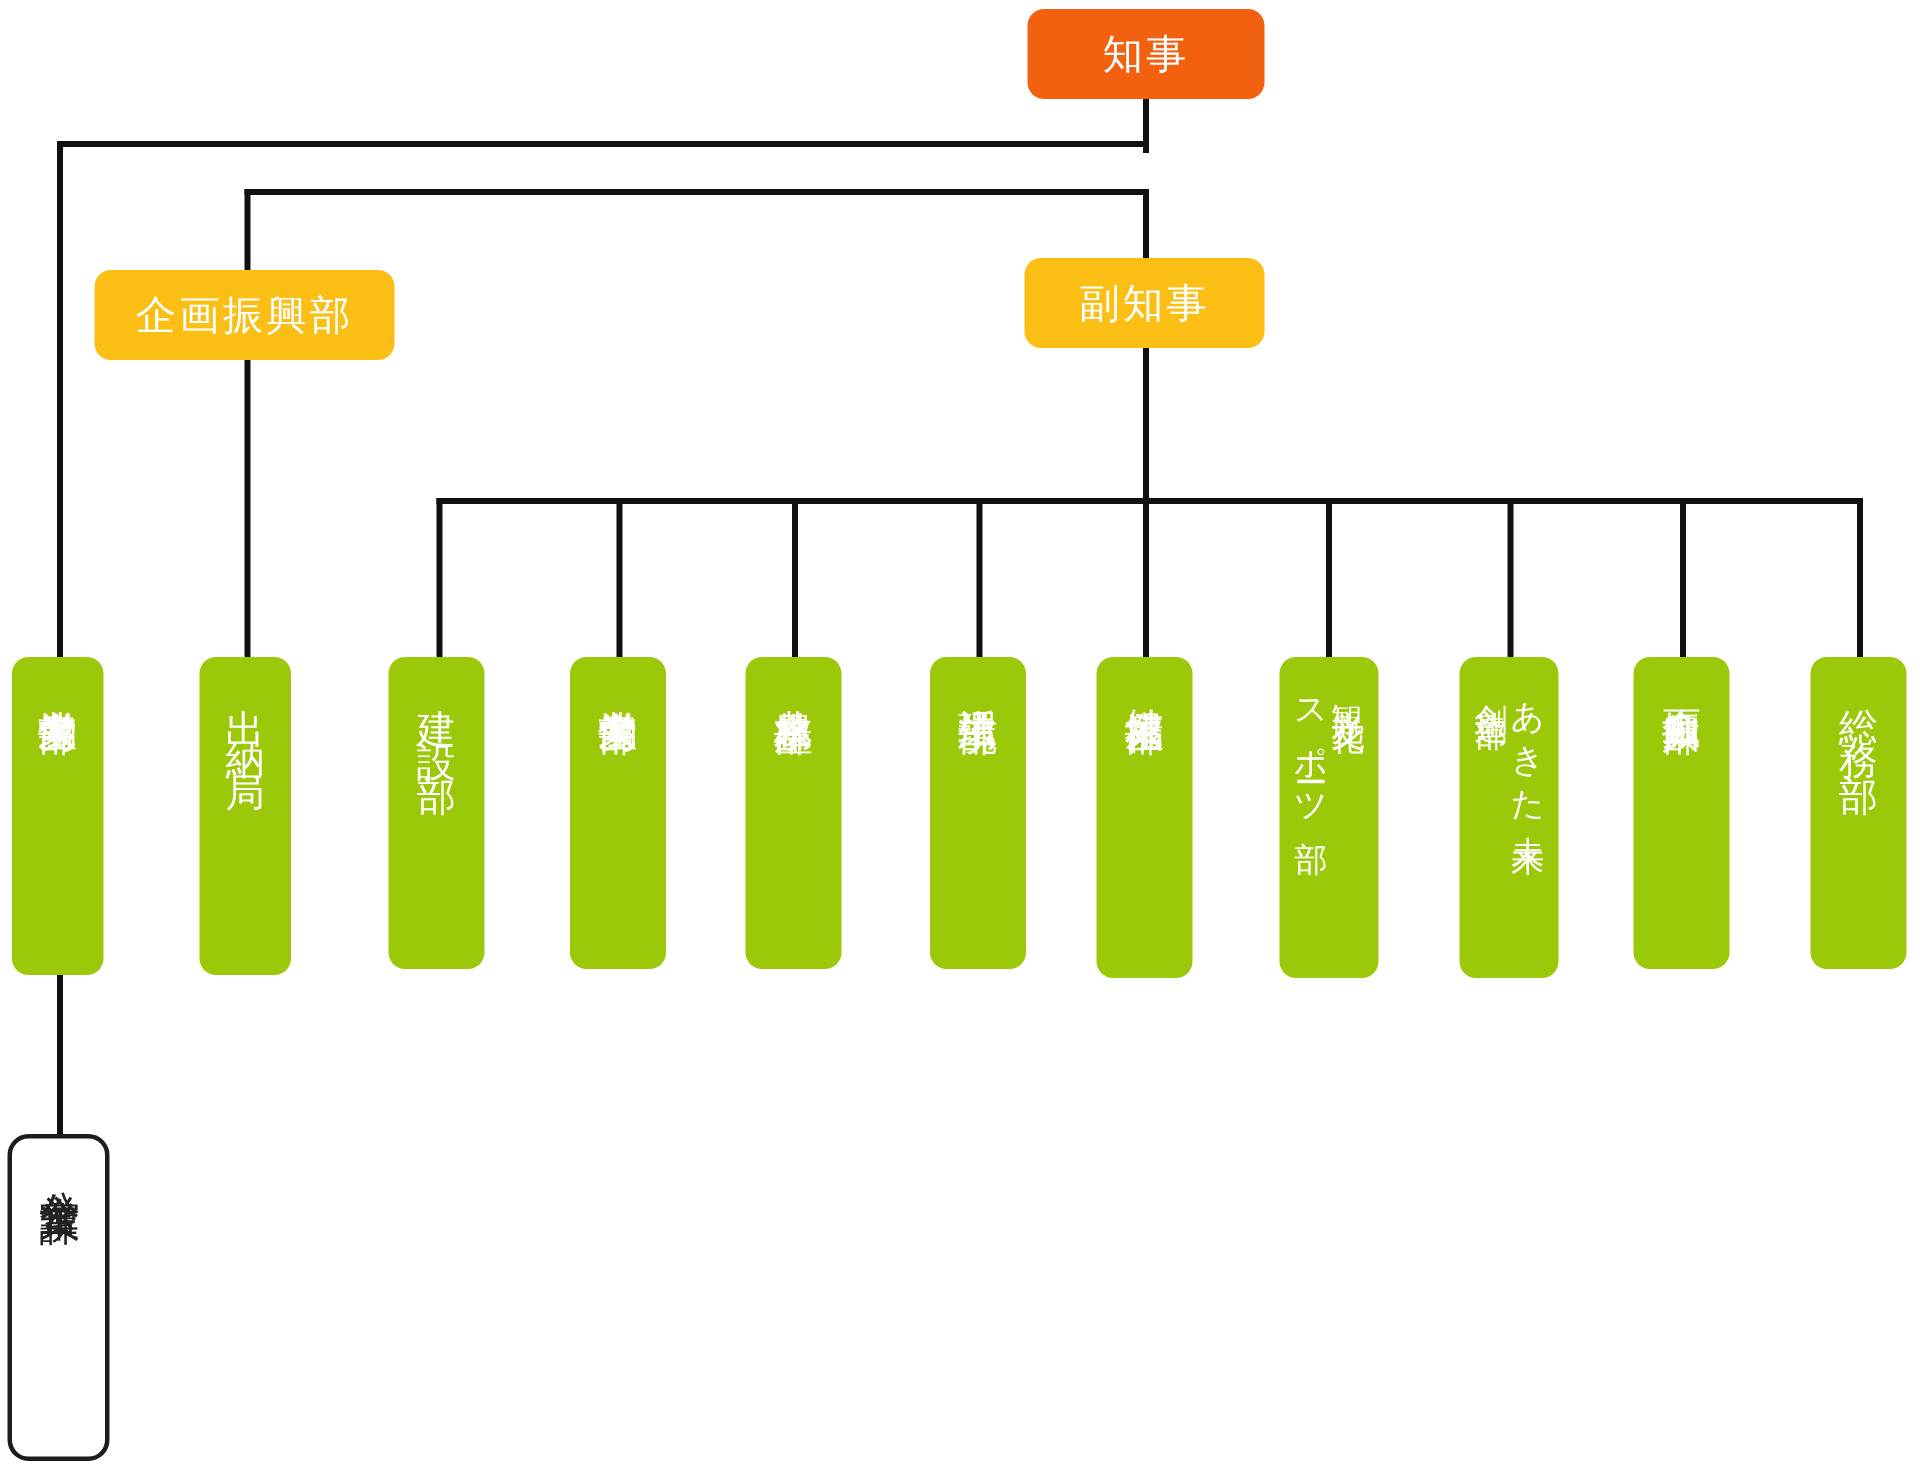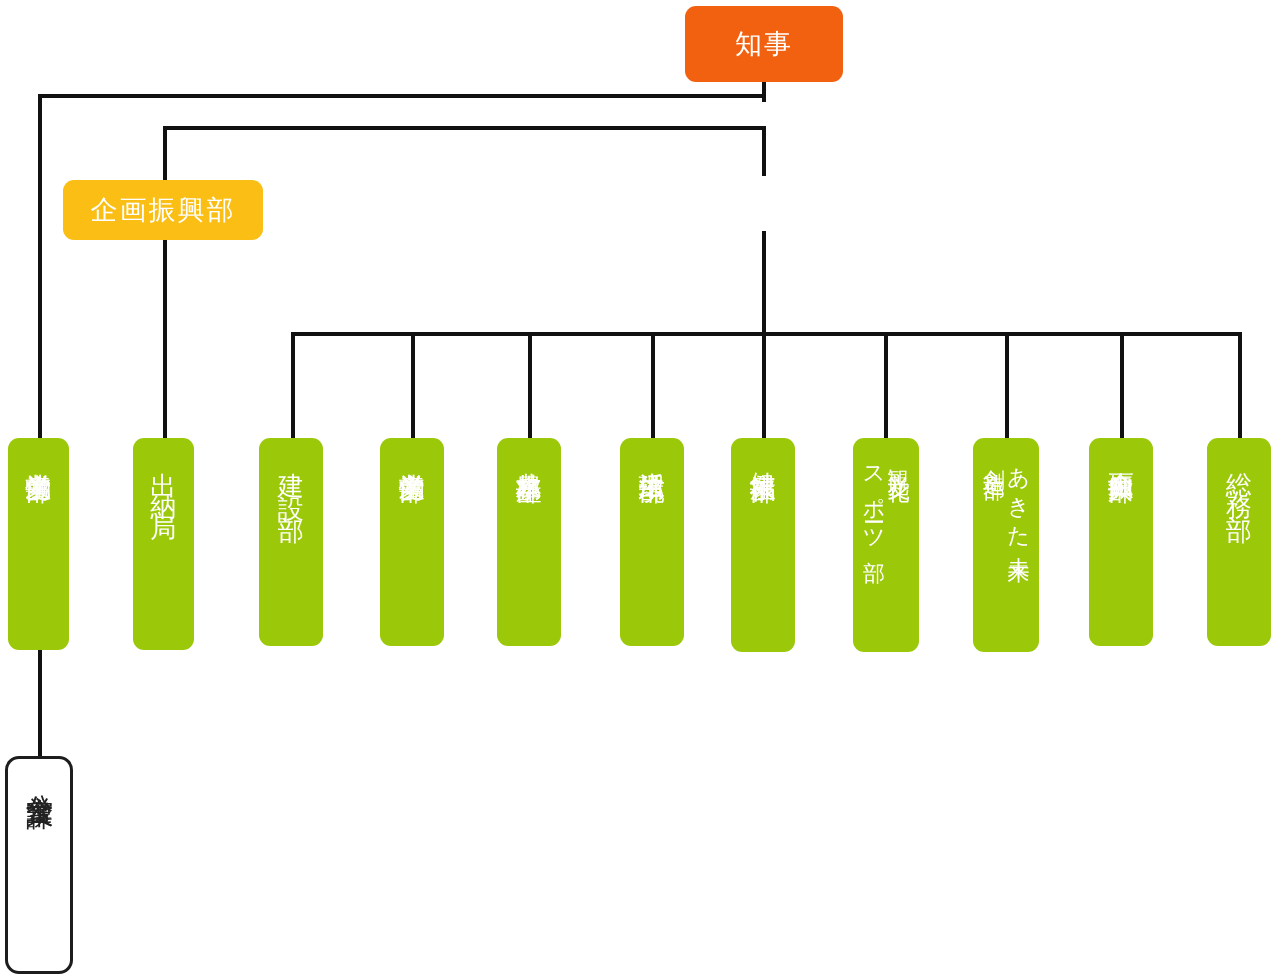--- a/index.html
+++ b/index.html
@@ -103,24 +103,27 @@
   <div class="conn conn-v" style="left:528px;  top:332px; height:110px;"></div>
   <div class="conn conn-v" style="left:651px;  top:332px; height:110px;"></div>
   <div class="conn conn-v" style="left:762px;  top:332px; height:110px;"></div>
   <div class="conn conn-v" style="left:884px;  top:332px; height:110px;"></div>
   <div class="conn conn-v" style="left:1005px; top:332px; height:110px;"></div>
   <div class="conn conn-v" style="left:1120px; top:332px; height:110px;"></div>
   <div class="conn conn-v" style="left:1238px; top:332px; height:110px;"></div>
 
   <div class="conn conn-v" style="left:38px; top:650px; height:110px;"></div>
 
-  <div class="node node-horiz node-governor" style="left:685px; top:6px; width:158px; height:76px;">
+  <div class="node node-horiz node-governor" style="left:685px; top:6px; width:158px; height:60px;">
     <span>知事</span>
   </div>
 
+  <div class="node node-horiz node-vice" style="left:683px; top:172px; width:160px; height:60px;">
+    <span>副知事</span>
+  </div>
 
   <div class="node node-horiz node-acct" style="left:63px; top:180px; width:200px; height:60px;">
     <span>企画振興部</span>
   </div>
 
   <div class="node node-dept" style="left:8px; top:438px; width:61px; height:212px;">
     <span class="vtext">産業労働部</span>
   </div>
 
   <div class="node node-dept" style="left:133px; top:438px; width:61px; height:212px;">

